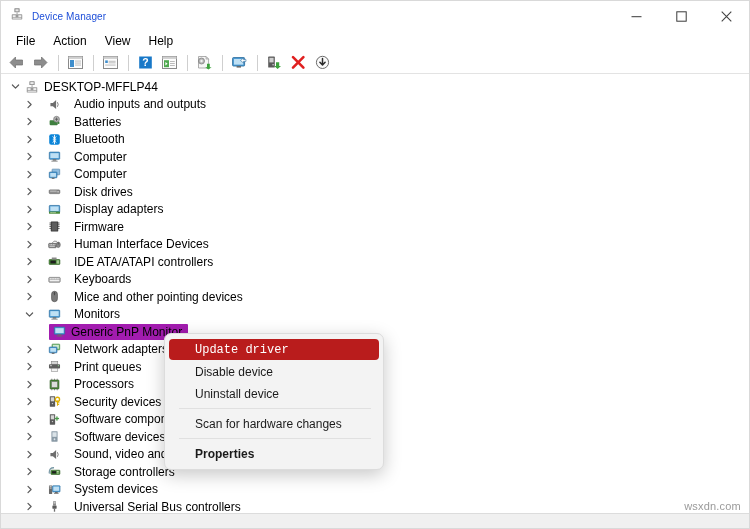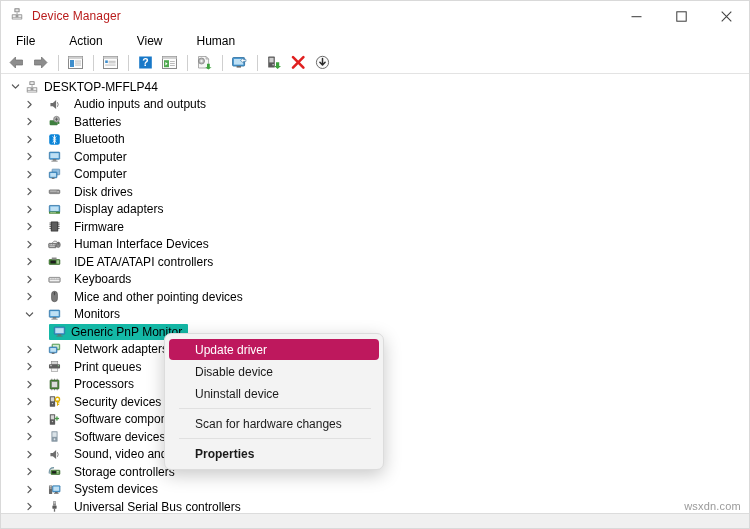--- a/index.html
+++ b/index.html
@@ -36,22 +36,22 @@
     align-items: center;
   }
   .title-left {
     display: flex;
     align-items: center;
     padding-left: 9px;
     gap: 8px;
     flex: 1;
   }
   .title-text {
-    font-size: 12px;
-    color: #b91c1c;
+    font-size: 10px;
+    color: #1d4ed8;
     letter-spacing: 0.1px;
   }
   .win-buttons {
     display: flex;
     height: 30px;
   }
   .win-btn {
     width: 45px;
     height: 30px;
     display: flex;
@@ -64,21 +64,20 @@
   .menubar {
     position: absolute;
     left: 0; top: 30px;
     width: 100%;
     height: 21px;
     background: #ffffff;
     display: flex;
     align-items: center;
     padding-left: 6px;
     box-sizing: border-box;
-    gap: 16px;
   }
   .menu-item {
     font-size: 12px;
     color: #000;
     padding: 2px 9px;
     line-height: 15px;
   }
 
   
   .toolbar {
@@ -147,21 +146,21 @@
   .row .lbl { line-height: 16px; }
   .row.depth0 { padding-left: 6px; }
   .row.depth1 { padding-left: 20px; gap: 8px; }
   .row.depth2 { padding-left: 48px; }
   .row.selected {
     background: transparent;
   }
   .sel-wrap {
     display: inline-flex;
     align-items: center;
-    background: #14b8a6;
+    background: #a21caf;
     padding: 0px 6px 0px 1px;
     height: 16px;
     border-radius: 1px;
   }
 
   
   .statusbar {
     position: absolute;
     left: 0; bottom: 0;
     width: 100%;
@@ -188,22 +187,23 @@
     height: 21px;
     display: flex;
     align-items: center;
     padding-left: 26px;
     font-size: 12px;
     color: #1b1b1b;
     border-radius: 4px;
     margin: 1px 0;
   }
   .ctx-item.highlighted {
-    background: #be185d;
+    background: #b91c1c;
     color: #ffffff;
+    font-family: Liberation Mono, monospace;
   }
   .ctx-item.bold { font-weight: bold; }
   .ctx-sep {
     height: 1px;
     background: #e0e0e0;
     margin: 4px 8px 4px 10px;
   }
 
   
   .watermark {
@@ -252,21 +252,21 @@
             <path d="M0.7 0.7 L10.3 10.3 M10.3 0.7 L0.7 10.3" stroke="currentColor" stroke-width="1.1"></path>
           </svg>
       </div>
     </div>
   </div>
 
   <div class="menubar">
     <div class="menu-item">File</div>
     <div class="menu-item">Action</div>
     <div class="menu-item">View</div>
-    <div class="menu-item">Human</div>
+    <div class="menu-item">Help</div>
   </div>
 
   <div class="toolbar">
 
     <div class="tb-btn">
       <svg width="17" height="15" viewBox="0 0 17 15">
         <path d="M7.5 2 L2 7.5 L7.5 13 L7.5 10 L14.5 10 L14.5 5 L7.5 5 Z" fill="#8d8d8d" stroke="#6e6e6e" stroke-width="0.7" stroke-linejoin="round"></path>
       </svg>
     </div>
     <div class="tb-btn">

